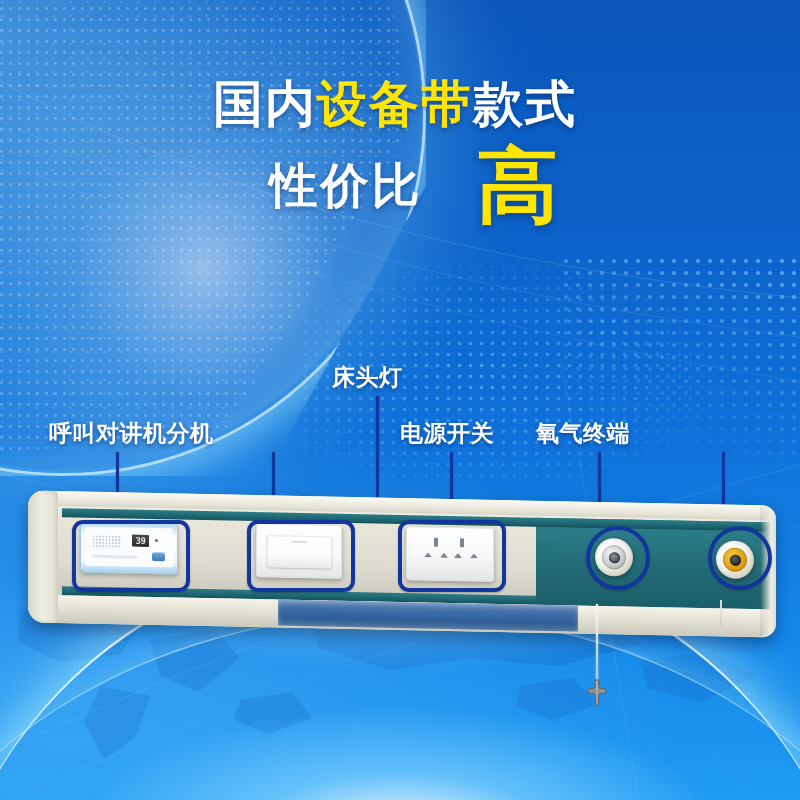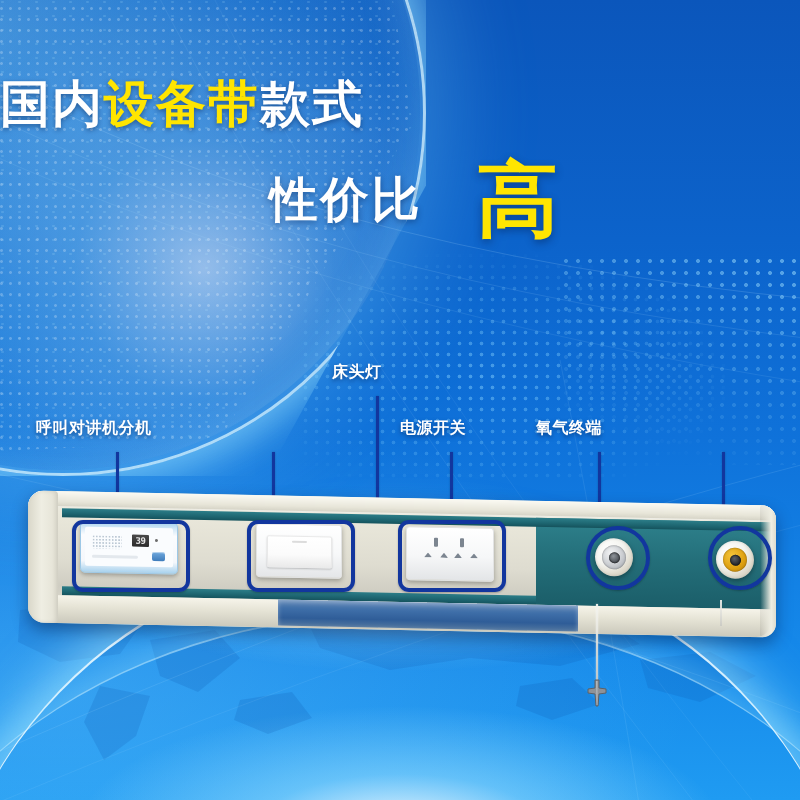--- a/index.html
+++ b/index.html
@@ -76,45 +76,45 @@
   }
   .dots2{
     position:absolute;left:560px;top:255px;width:260px;height:210px;
     background-image:radial-gradient(rgba(160,225,255,.50) 1.6px, rgba(0,0,0,0) 2.3px);
     background-size:12px 12px;
     -webkit-mask-image:linear-gradient(200deg, #000 10%, rgba(0,0,0,0) 85%);
     mask-image:linear-gradient(200deg, #000 10%, rgba(0,0,0,0) 85%);
   }
 
   
-  .headline{position:absolute;left:0;top:78px;width:800px;}
+  .headline{position:absolute;left:0;top:78px;width:800px;text-align:center;}
   .hl-row1{
     font-size:50px;font-weight:bold;letter-spacing:2px;line-height:1.06;
     padding-right:10px;
   }
   .hl-row1 .w{color:#ffffff;text-shadow:0 2px 5px rgba(0,25,70,.45);}
   .hl-row1 .y{color:#ffe500;text-shadow:0 2px 5px rgba(0,25,70,.45);}
   .hl-row2{
-    margin-top:30px;display:flex;align-items:center;justify-content:center;gap:54px;
+    margin-top:16px;display:flex;align-items:center;justify-content:center;gap:54px;
     padding-left:28px;
   }
   .hl-sub{
     font-size:48px;font-weight:bold;color:#ffffff;letter-spacing:3px;
     text-shadow:0 2px 6px rgba(0,25,70,.45);
   }
   .hl-big{
     font-size:82px;font-weight:bold;color:#ffe500;line-height:.96;
     text-shadow:0 3px 8px rgba(0,25,70,.45);
   }
 
   
   .labels{position:absolute;left:0;top:0;width:800px;height:800px;}
   .lbl{
     position:absolute;white-space:nowrap;font-weight:bold;color:#ffffff;
-    font-size:16px;letter-spacing:.5px;
+    font-size:23px;letter-spacing:.5px;
     text-shadow:0 2px 4px rgba(0,30,80,.55);
   }
   .leader{
     position:absolute;width:3px;background:#12369e;
     box-shadow:0 0 2px rgba(0,0,0,.25);
   }
 
   
   .panel-wrap{position:absolute;left:28px;top:498px;width:748px;height:132px;}
   .panel{
@@ -310,21 +310,21 @@
       <span class="w">国内</span><span class="y">设备带</span><span class="w">款式</span>
     </div>
     <div class="hl-row2">
       <span class="hl-sub">性价比</span>
       <span class="hl-big">高</span>
     </div>
   </div>
 
   <div class="labels">
 
-    <div class="lbl" style="left:9px;top:418px;padding-left:27px;">呼叫对讲机分机</div>
+    <div class="lbl" style="left:22px;top:418px;padding-left:27px;">呼叫对讲机分机</div>
     <div class="leader" style="left:116px;top:452px;height:60px;"></div>
 
     <div class="leader" style="left:272px;top:452px;height:60px;"></div>
 
     <div class="lbl" style="left:332px;top:362px;">床头灯</div>
     <div class="leader" style="left:376px;top:396px;height:206px;"></div>
 
     <div class="lbl" style="left:400px;top:418px;">电源开关</div>
     <div class="leader" style="left:450px;top:452px;height:60px;"></div>
 

